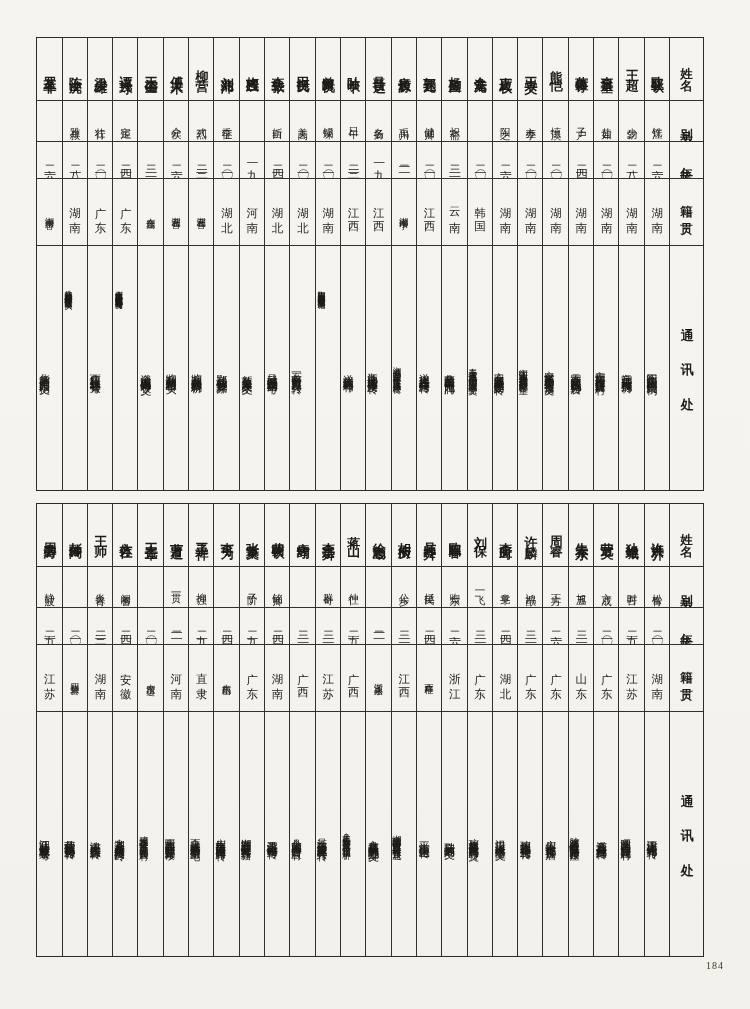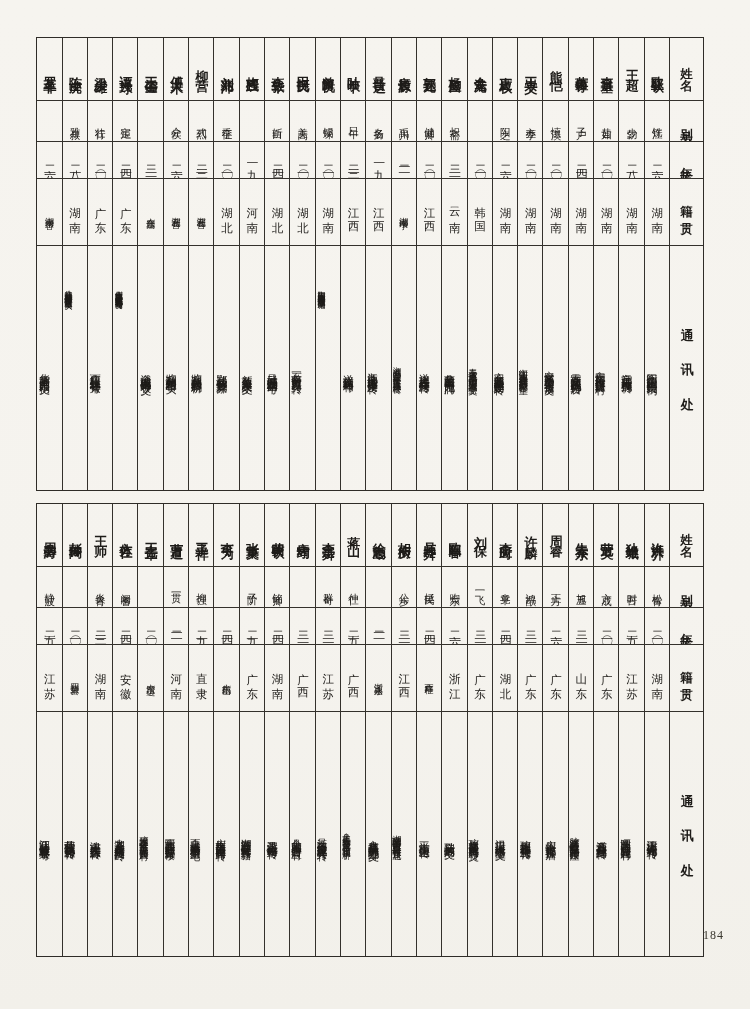--- a/index.html
+++ b/index.html
@@ -55,23 +55,23 @@
   .origin-small{font-size:9px;letter-spacing:1px;}
   .addr-text{letter-spacing:1px;}
   
   .h-label{font-size:12.5px;font-weight:700;}
   .h-name{letter-spacing:0.95em;}
   .h-alias{letter-spacing:3px;}
   .h-age{letter-spacing:3px;}
   .h-origin{letter-spacing:1.35em;}
   .h-contact{letter-spacing:2.7em;font-size:13px;}
   .page-number{
-    position:absolute;right:26px;top:928px;
+    position:absolute;right:26px;top:960px;
     font-family:"Liberation Serif",serif;
-    font-size:12px;color:#3a372f;letter-spacing:1px;
+    font-size:10px;color:#3a372f;letter-spacing:1px;
   }
 </style>
 </head>
 <body>
 
 <div class="page">
   <div class="dir-table top" id="table-0">
       <div class="col header-col">
         <div class="cell row-name">
           <span class="v h-label h-name">姓名</span>

